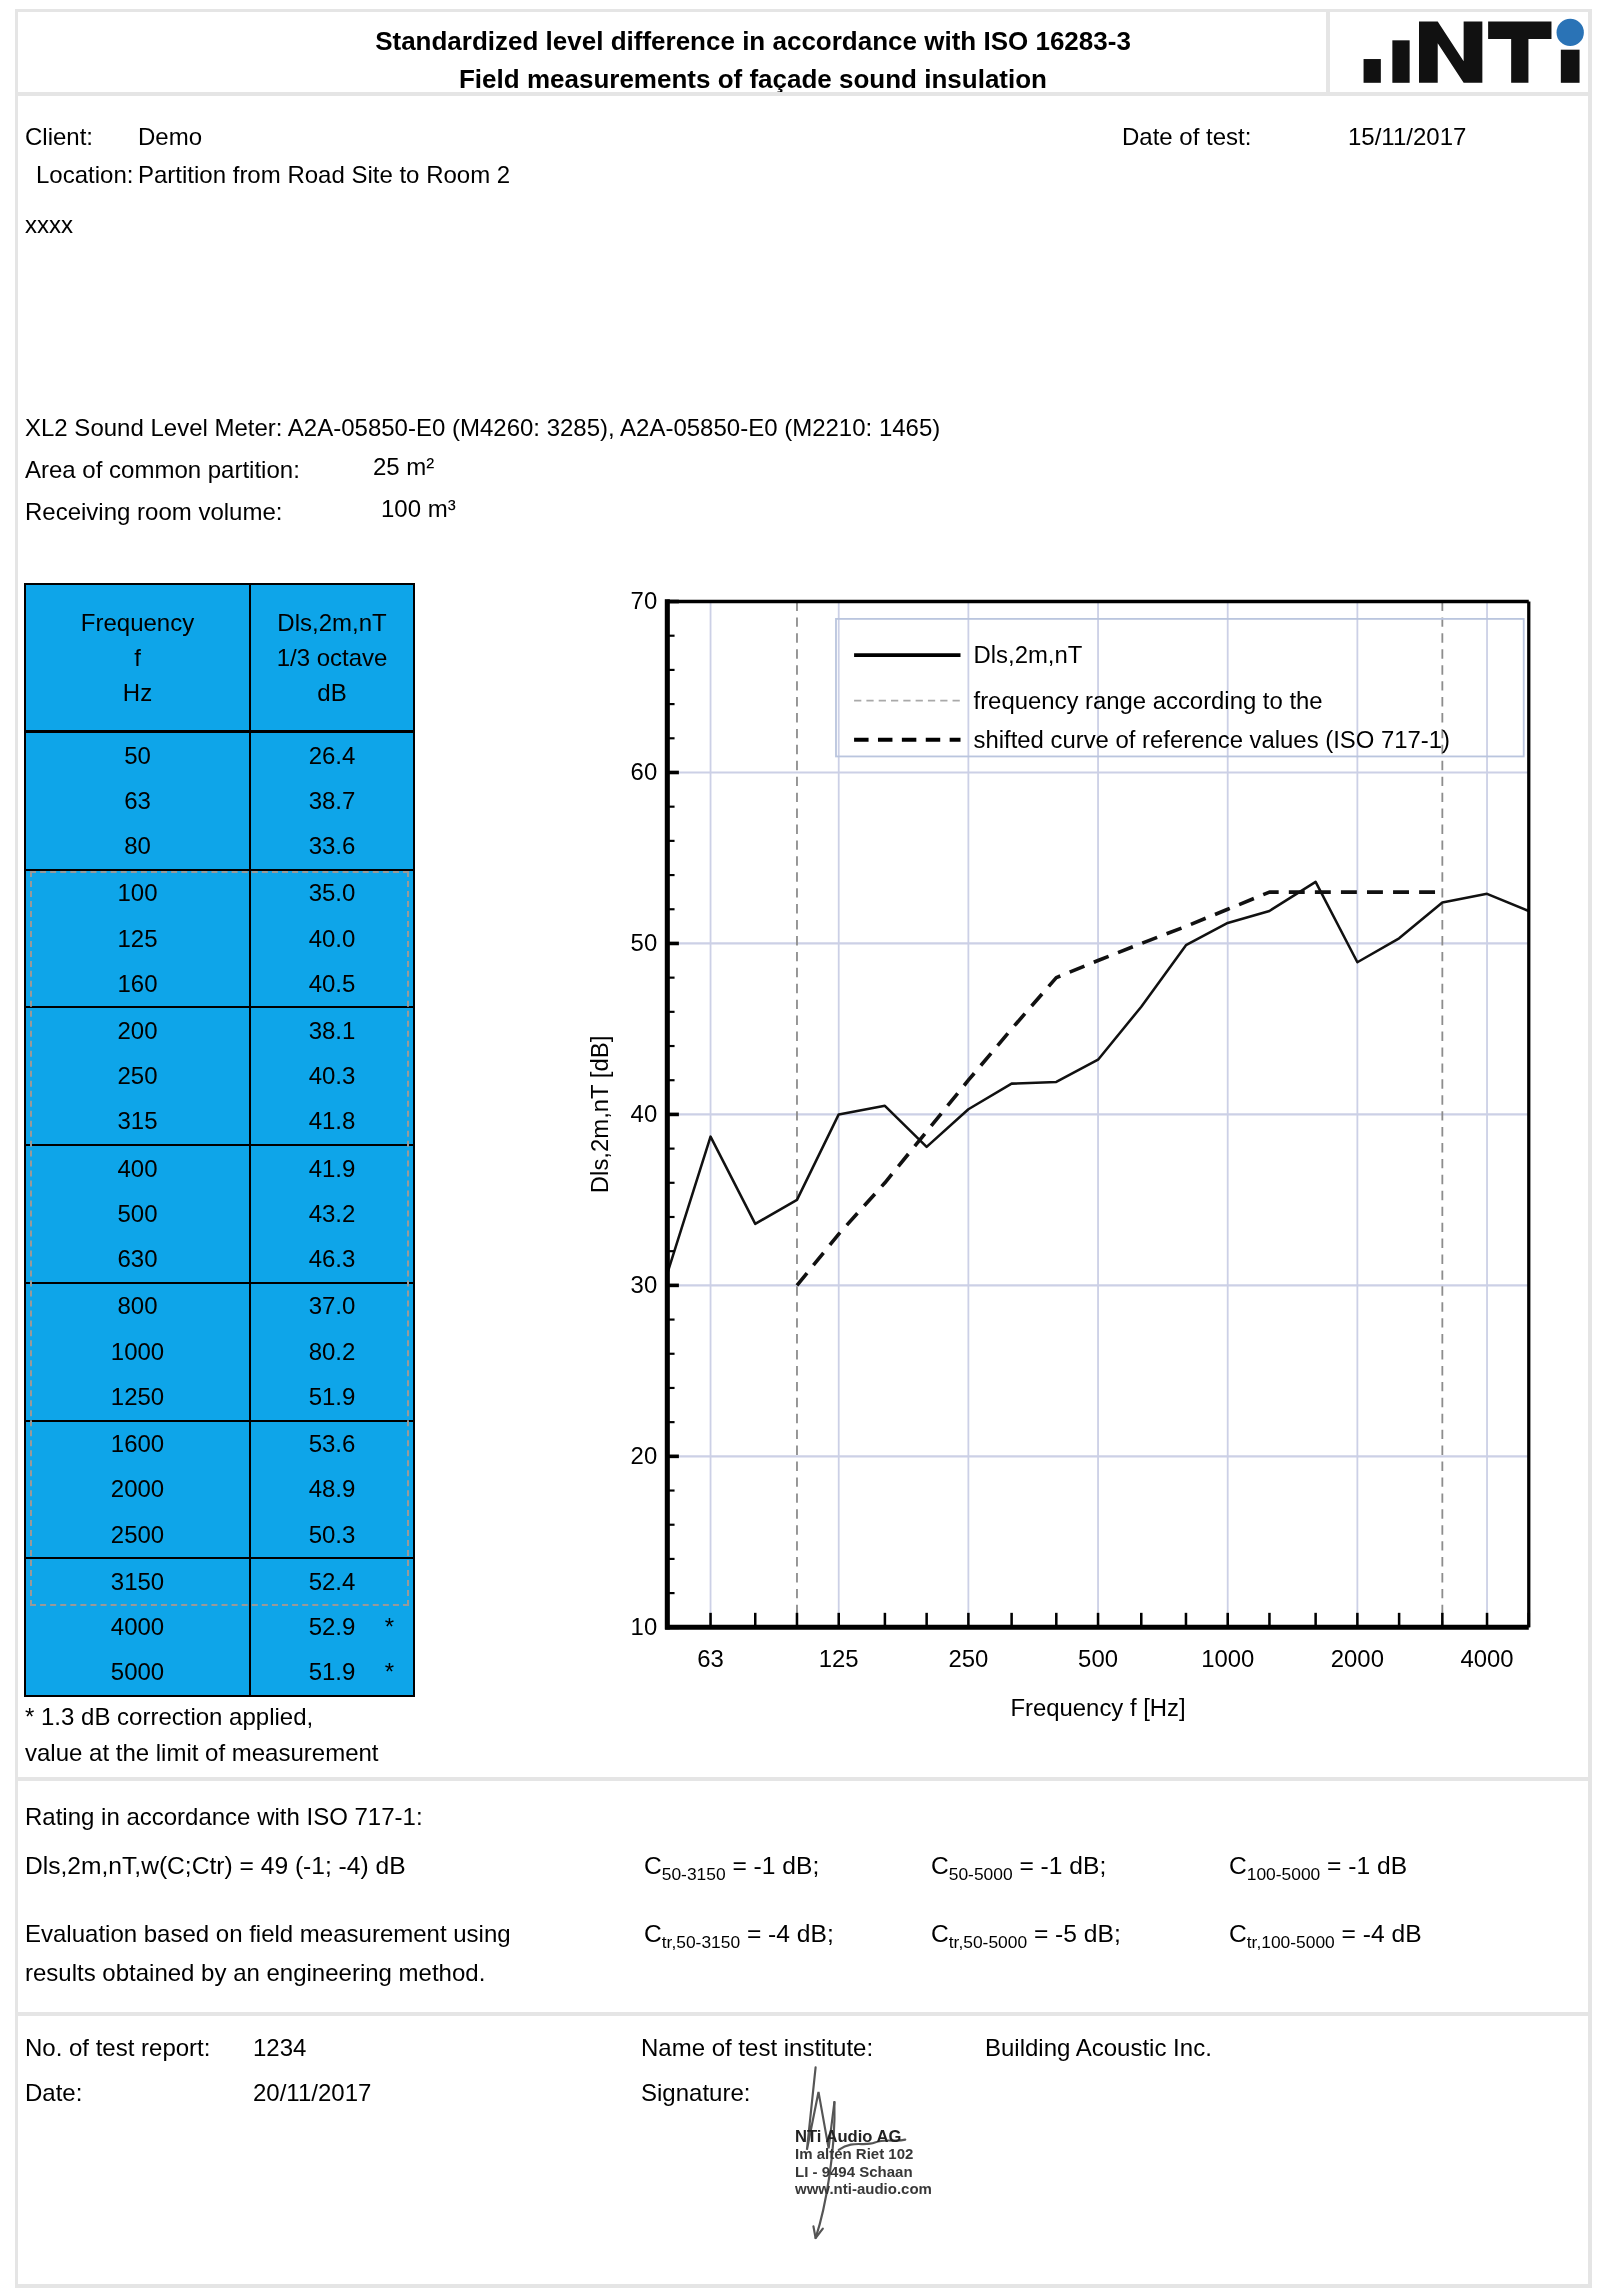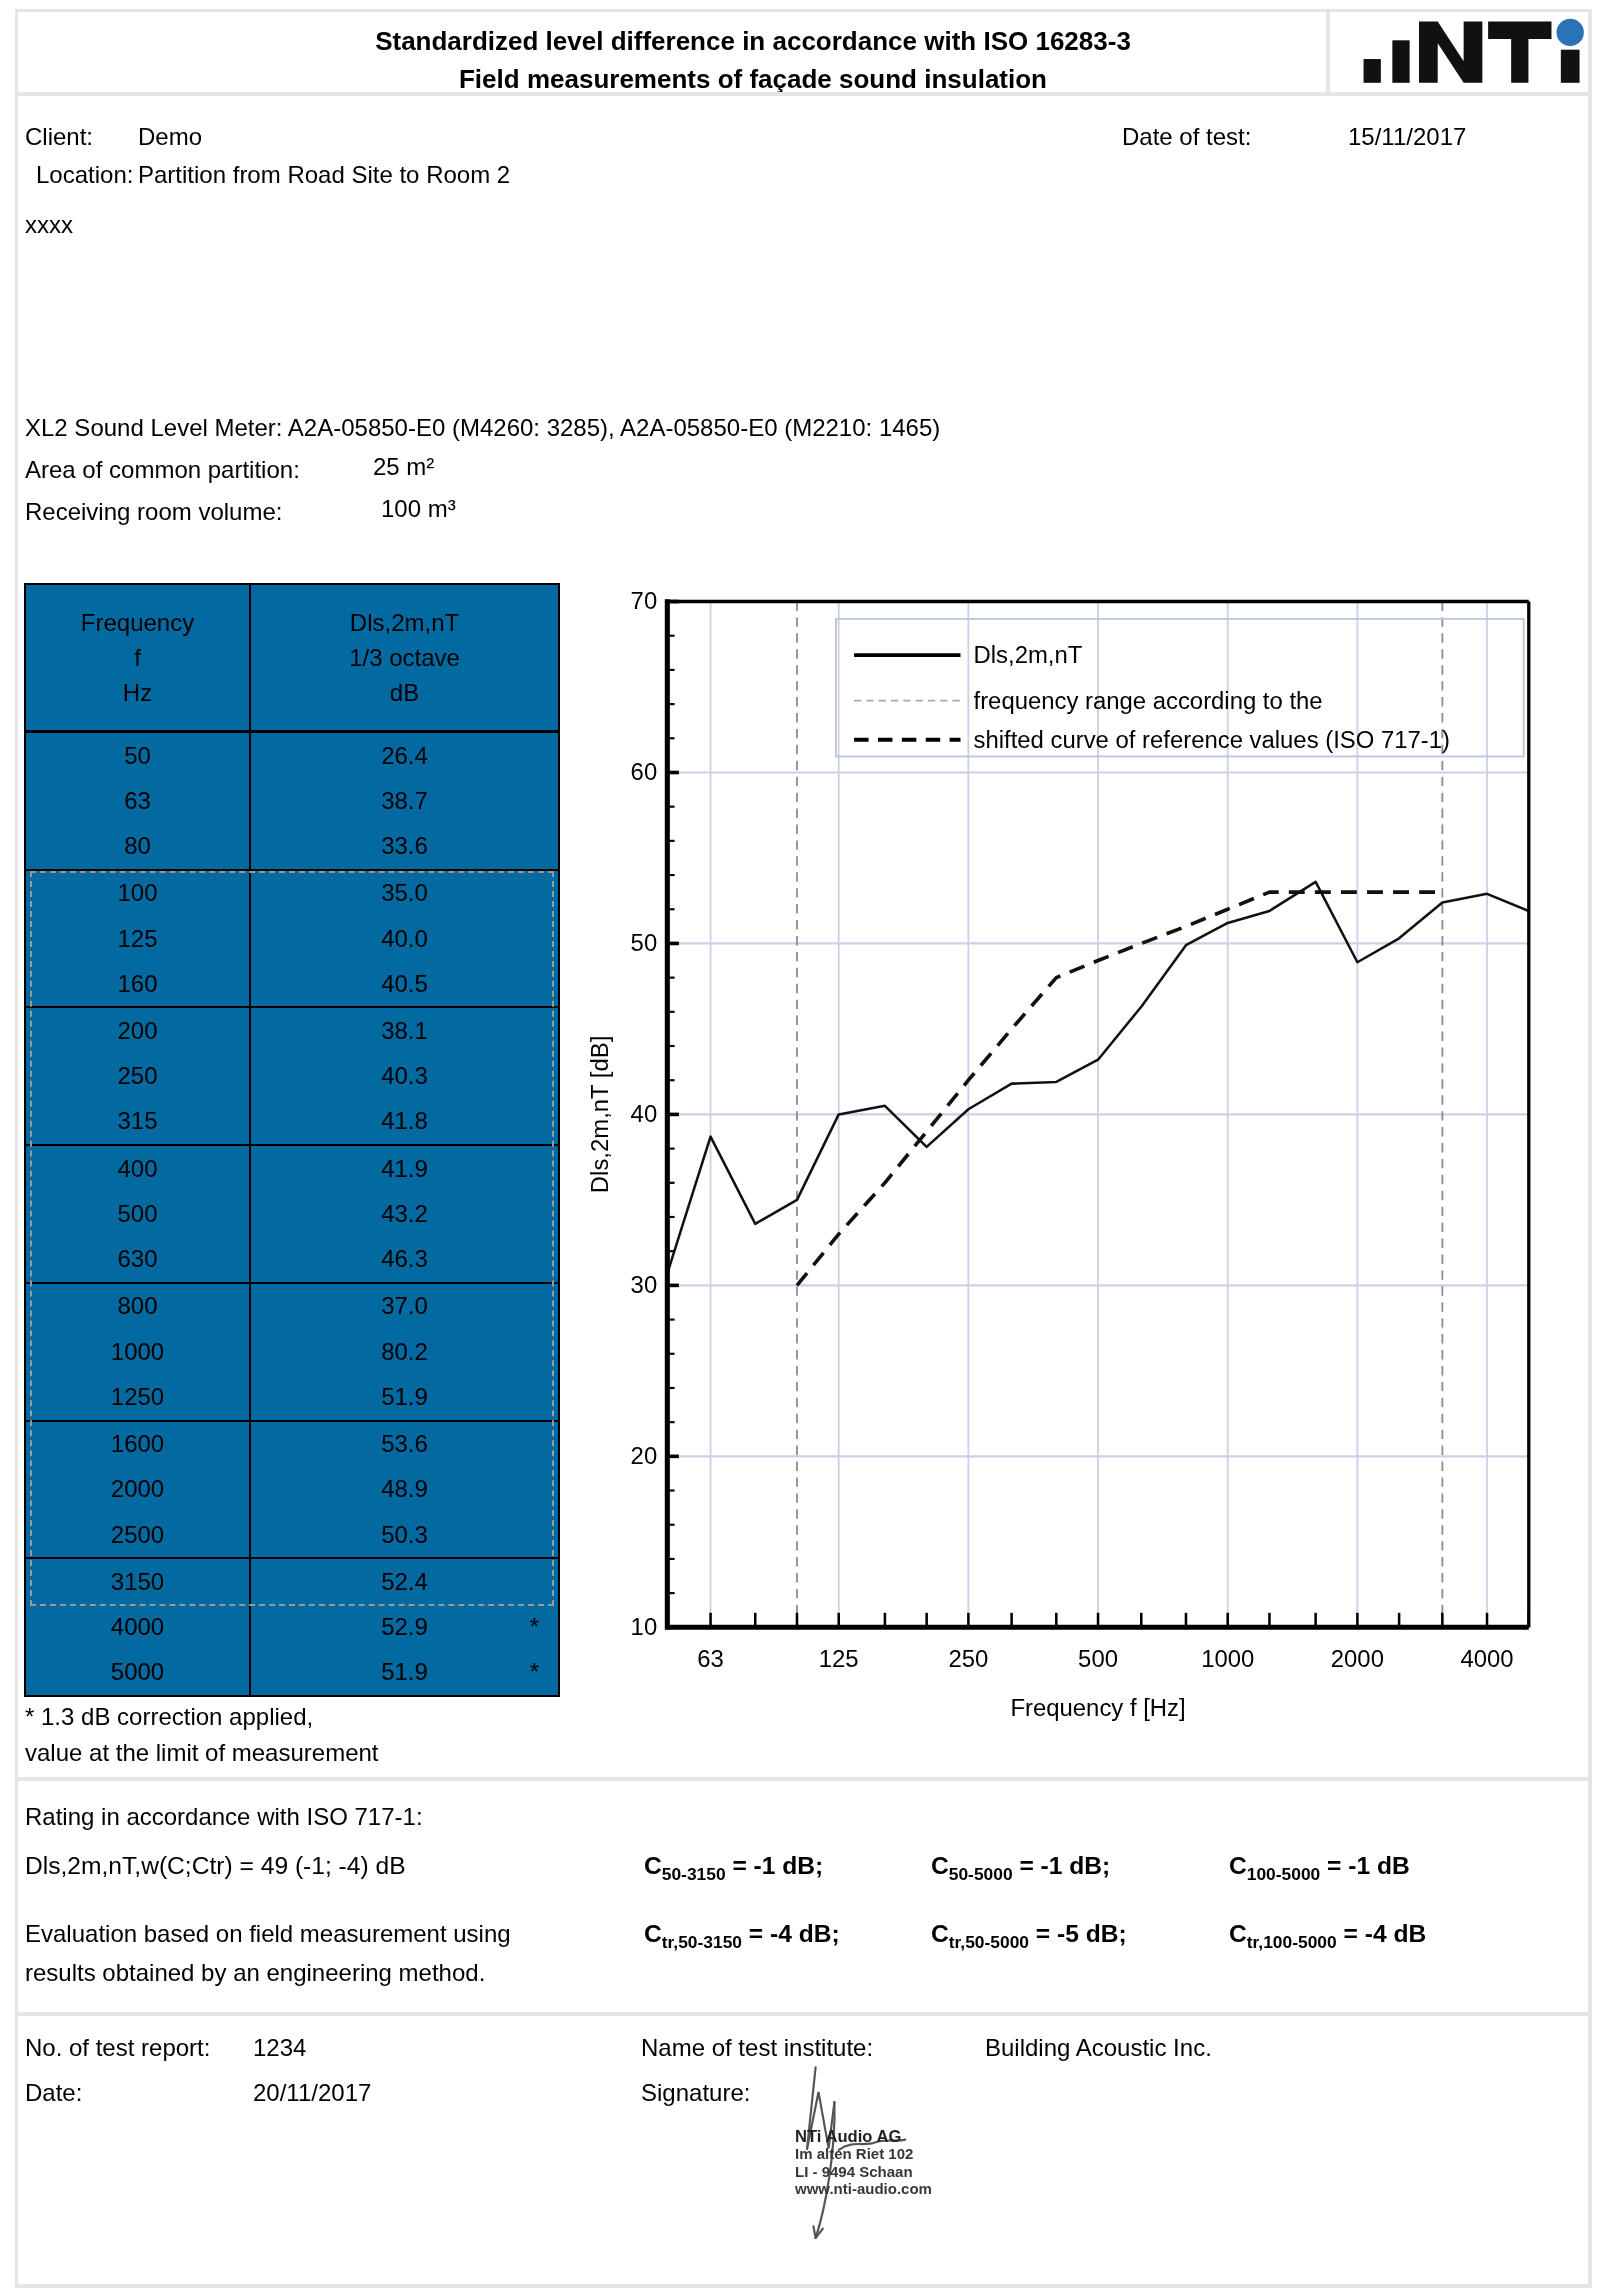--- a/index.html
+++ b/index.html
@@ -3,41 +3,41 @@
 <meta charset="utf-8">
 <style>
   html,body{margin:0;padding:0;background:#fff;}
   .page{position:relative;width:1606px;height:2295px;background:#fff;
         font-family:"Liberation Sans",sans-serif;color:#000;overflow:hidden;border-radius:9px;}
   .b{position:absolute;background:#e5e5e5;z-index:6;}
   .t{position:absolute;font-size:24px;white-space:nowrap;}
   .title-line{position:absolute;left:14.5px;width:1477px;text-align:center;
               font-size:26px;font-weight:bold;white-space:nowrap;}
   
-  .ftable{position:absolute;left:24px;top:583px;width:536px;height:1114px;
-          border:2.9px solid #000;box-sizing:border-box;background:#0369a1;}
+  .ftable{position:absolute;left:24px;top:583px;width:391px;height:1114px;
+          border:2.9px solid #000;box-sizing:border-box;background:#0ea5e9;}
   .fthead{height:145px;border-bottom:3.6px solid #000;display:flex;box-sizing:content-box;}
   .fth{flex:1;display:flex;flex-direction:column;justify-content:center;align-items:center;
        font-size:24px;line-height:35px;}
   .fth.c1{flex:0 0 223px;border-right:2.2px solid #000;}
   .ftbody{position:absolute;top:148px;bottom:0;left:0;right:0;display:flex;flex-direction:column;}
   .frow{flex:1 1 0;display:flex;box-sizing:border-box;}
   .frow.gb{border-top:2.9px solid #000;}
   .fc1{flex:0 0 223px;border-right:2.2px solid #000;display:flex;align-items:center;
        justify-content:center;font-size:24px;}
   .fc2{flex:1;position:relative;display:flex;align-items:center;justify-content:center;font-size:24px;}
   .star{position:absolute;right:19px;top:50%;transform:translateY(-50%);font-size:24px;}
   .dashbox{position:absolute;left:4.3px;right:4.3px;top:286px;height:731px;
            border:2.2px dashed #999;pointer-events:none;}
   
   .chart-svg{position:absolute;left:579px;top:563px;}
   .cticks{font-size:33px;font-family:"Liberation Sans",sans-serif;fill:#000;}
   
   .crow{position:absolute;left:644px;height:36px;font-size:24.6px;}
-  .citem{position:absolute;top:0;white-space:nowrap;font-weight:bold;}
+  .citem{position:absolute;top:0;white-space:nowrap;}
   .citem sub{font-size:17.4px;}
   
   .stamp{position:absolute;left:795px;top:2128px;color:#383838;font-weight:bold;
          line-height:17.4px;white-space:nowrap;}
   .stamp div{font-size:15px;}
   .stamp div.first{font-size:16.6px;color:#222;}
   .sig-svg{position:absolute;left:778px;top:2063px;}
 </style>
 </head>
 <body>

